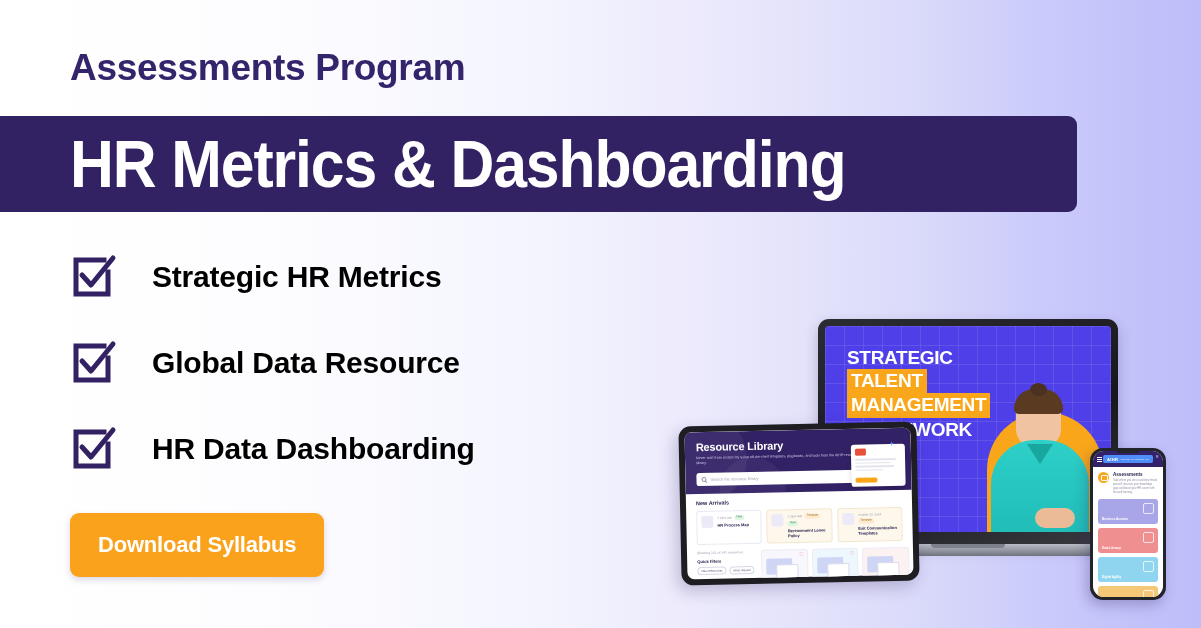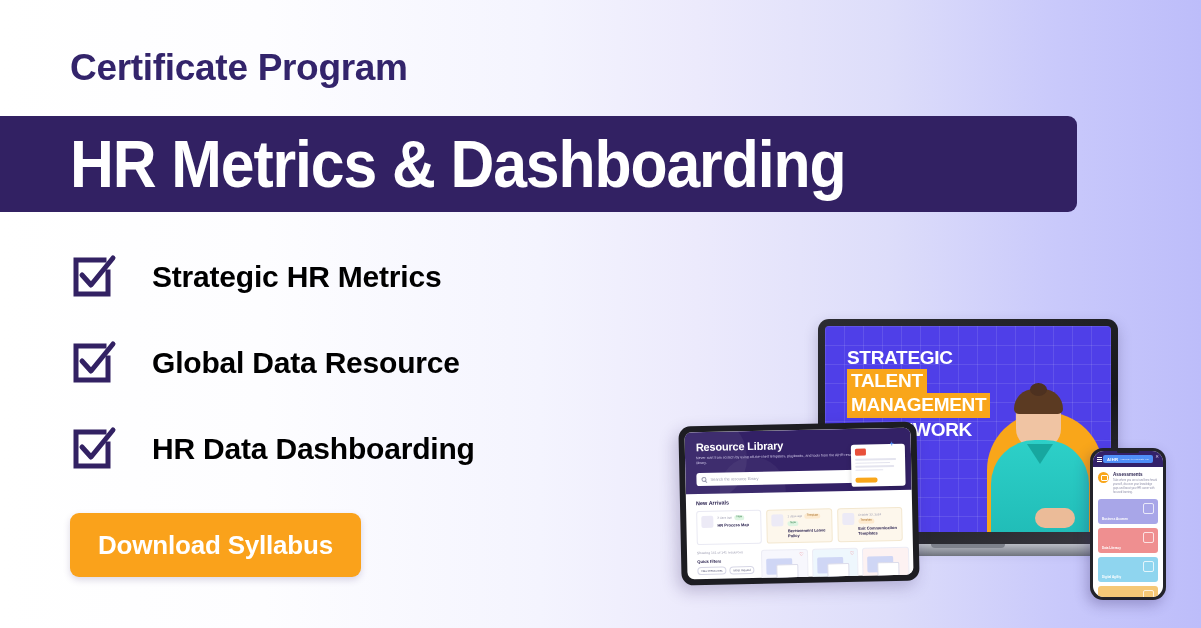--- a/index.html
+++ b/index.html
@@ -71,21 +71,21 @@
   .cta {
     position: absolute;
     left: 70px; top: 513px;
     height: 64px;
     padding: 0 28px;
     background: #faa21b;
     border: none;
     border-radius: 9px;
     color: #ffffff;
     font-family: "Liberation Sans", sans-serif;
-    font-size: 26px;
+    font-size: 22px;
     font-weight: bold;
     letter-spacing: -0.2px;
     cursor: pointer;
     box-shadow: 0 3px 7px rgba(60,40,110,0.18);
   }
 
   
   .devices { position: absolute; left: 660px; top: 300px; width: 541px; height: 328px; }
 
   
@@ -294,21 +294,21 @@
   .ph-tile.v3 { background:#8fd5ef; }
   .ph-tile.v4 { background:#f5c877; }
   .ph-ico {
     position:absolute; right:4px; top:4px; width:11px; height:11px;
     border:1px solid rgba(255,255,255,0.75); border-radius:2px;
   }
 </style>
 </head>
 <body>
 
-<div class="eyebrow">Certificate Program</div>
+<div class="eyebrow">Assessments Program</div>
 
 <div class="banner">
   <div class="banner-title">HR Metrics &amp; Dashboarding</div>
 </div>
 
 <div class="bullets">
 
   <div class="bullet-row">
     <span class="check-icon">
       <svg viewBox="0 0 48 46" width="48" height="46">

